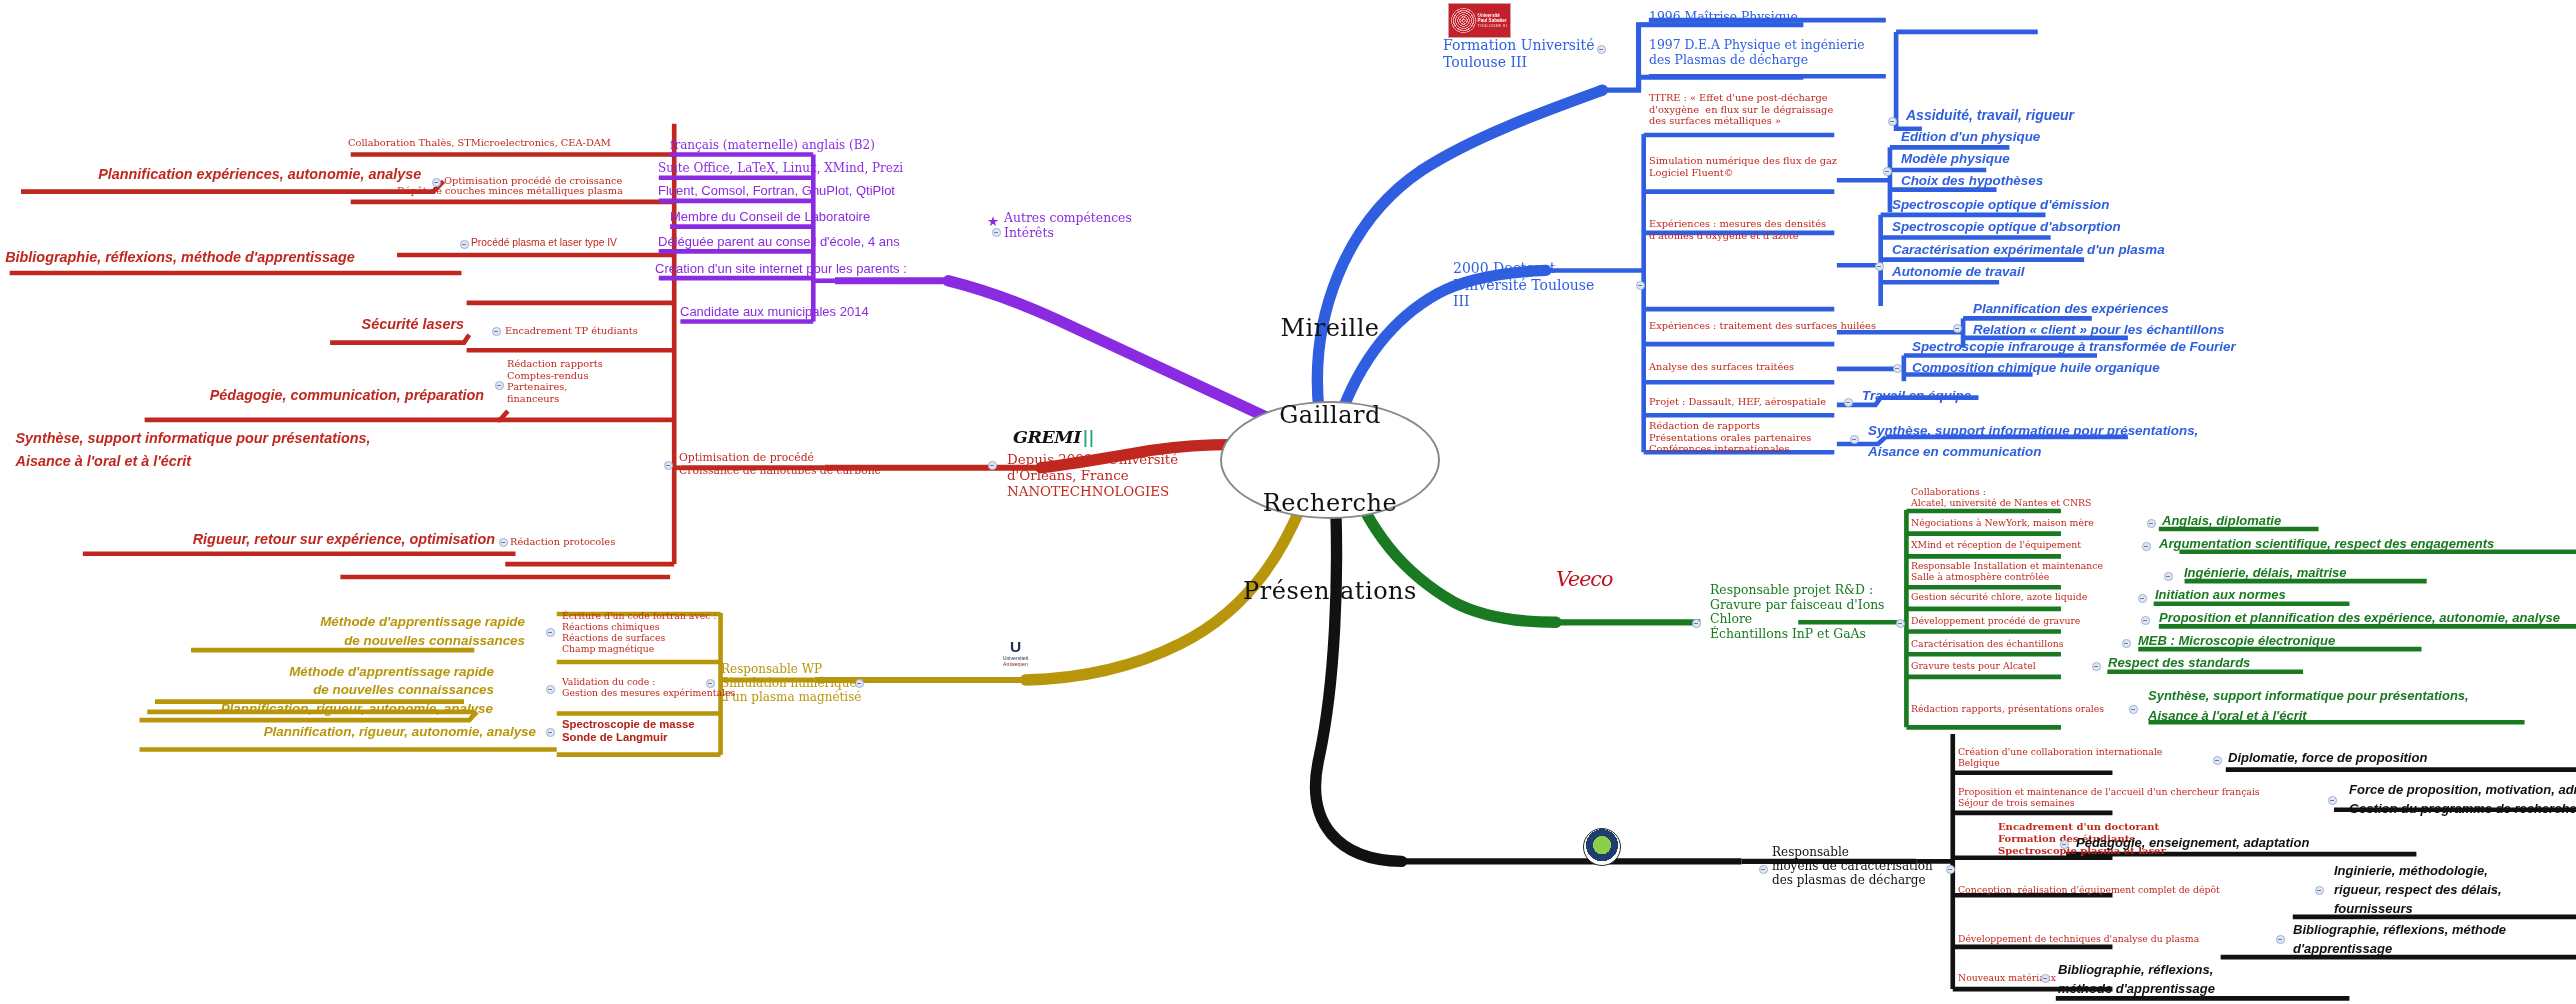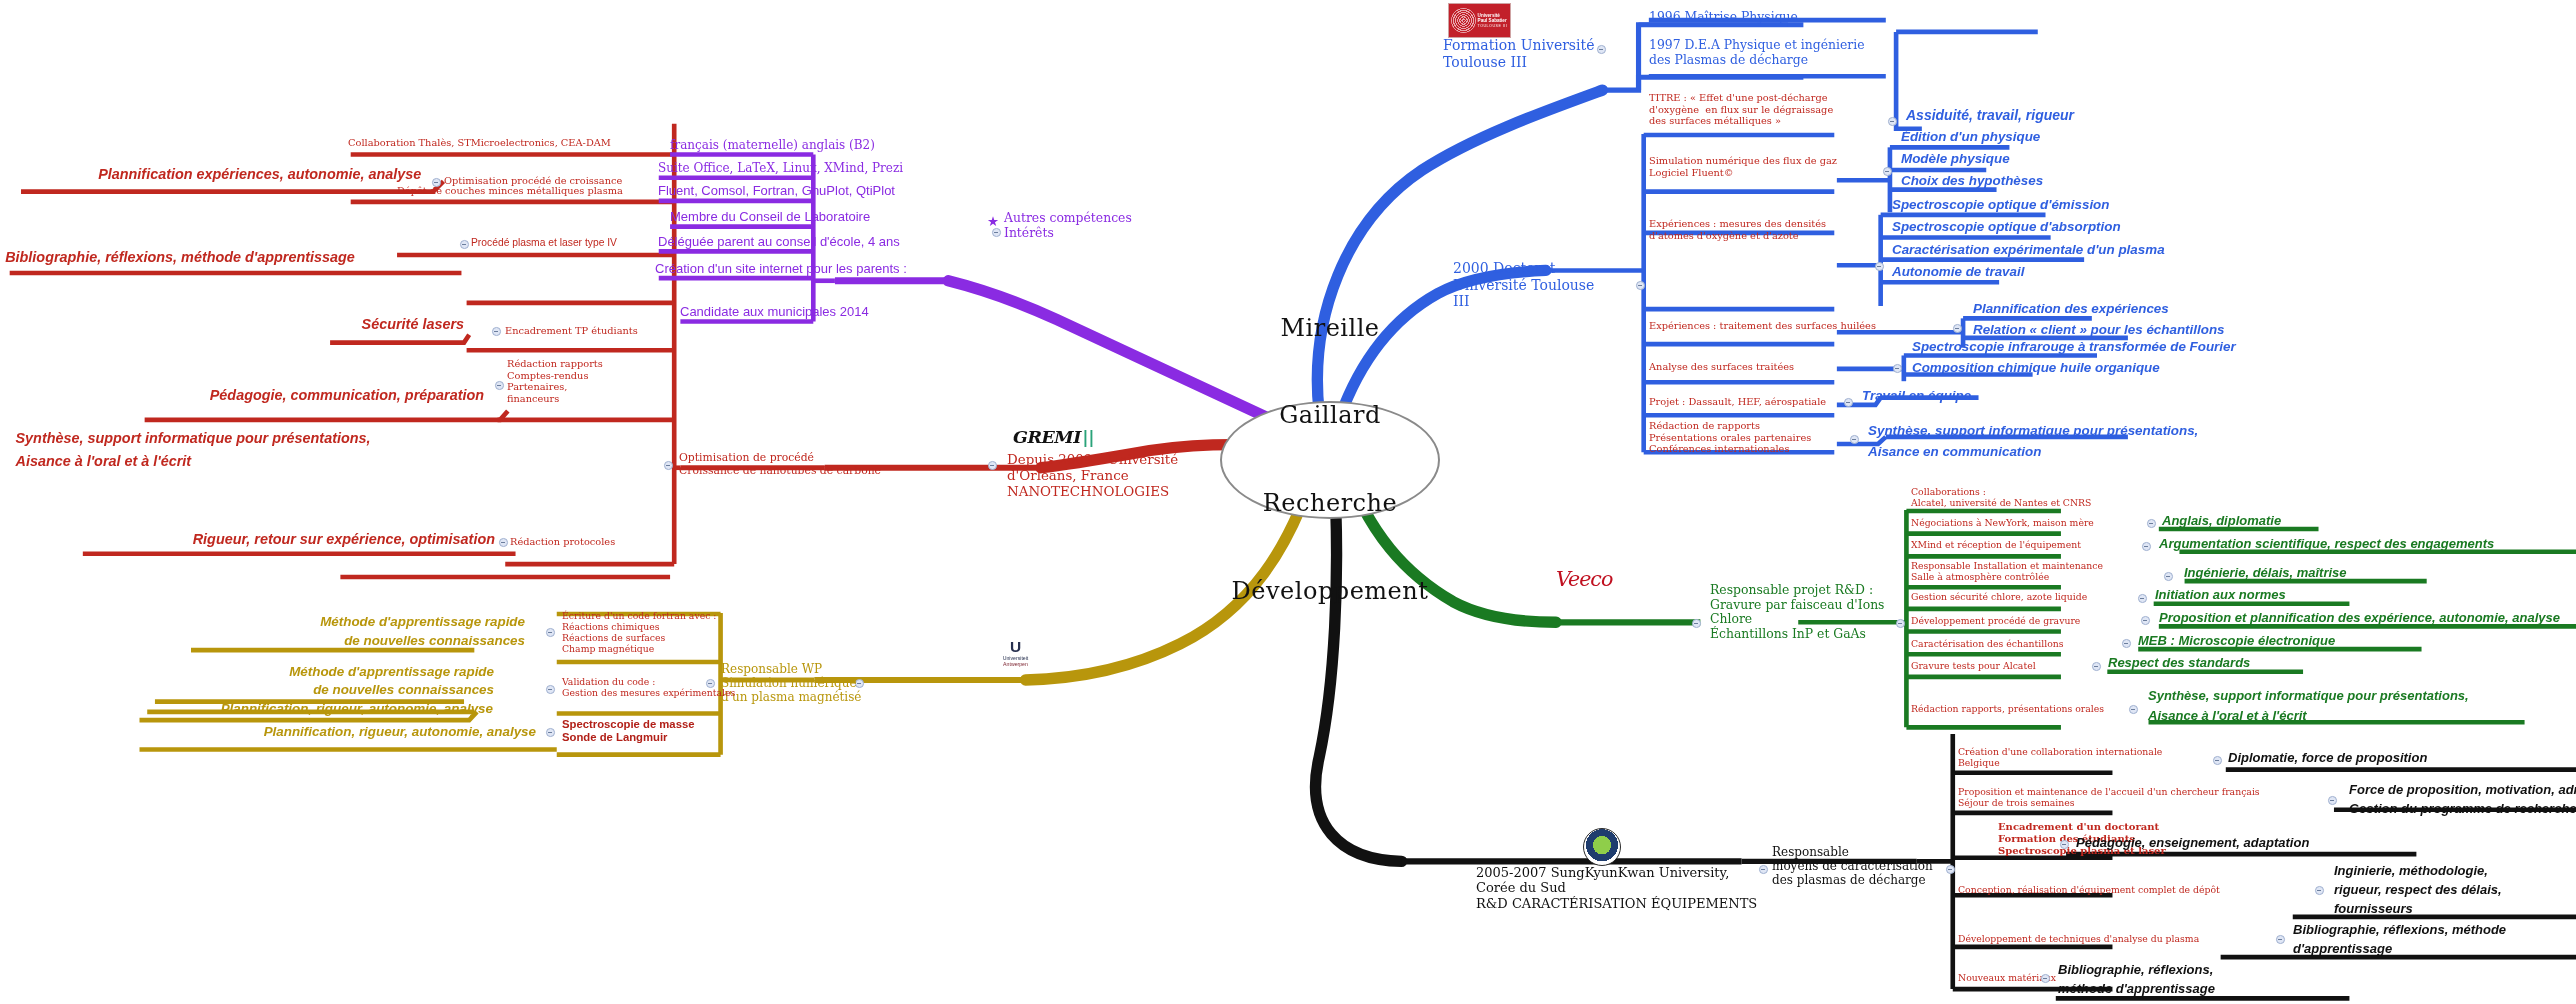--- a/index.html
+++ b/index.html
@@ -209,21 +209,21 @@
   <line x1="1278" y1="488" x2="1578" y2="488" stroke="#8a2be2" stroke-width="9"></line>
   <line x1="1278" y1="540" x2="1578" y2="540" stroke="#8a2be2" stroke-width="9"></line>
   <line x1="1320" y1="624" x2="1578" y2="624" stroke="#8a2be2" stroke-width="9"></line>
 </svg>
 
 <div class="nd" id="central">
   <div>
     <div>Mireille</div>
     <div>Gaillard</div>
     <div>Recherche</div>
-    <div>Développement</div>
+    <div>Présentations</div>
   </div>
 </div>
 
 <div class="logo ups" style="left:1448px;top:3.1px;">
   <div class="seal"></div>
   <div class="txt">
     <span>Université</span><br>
     <span>Paul Sabatier</span><br>
     <small>TOULOUSE III</small>
   </div>
@@ -321,23 +321,20 @@
 <div class="nd lbl c-red" style="left:1911px;top:661px;font-size:9.3px;">Gravure tests pour Alcatel</div>
 <div class="collapse" style="left:2092px;top:662px;"></div>
 <div class="nd res c-green" style="left:2108px;top:655px;font-size:13px;">Respect des standards</div>
 
 <div class="nd lbl c-red" style="left:1911px;top:704px;font-size:9.3px;">Rédaction rapports, présentations orales</div>
 <div class="collapse" style="left:2129px;top:705px;"></div>
 <div class="nd res c-green" style="left:2148px;top:688px;font-size:13px;">Synthèse, support informatique pour présentations,</div>
 <div class="nd res c-green" style="left:2148px;top:708px;font-size:13px;">Aisance à l'oral et à l'écrit</div>
 
 <div class="logo skku" style="left:1583px;top:828px;"></div>
-<div class="nd lbl c-black" style="left:1476px;top:865px;font-size:13px;">2005-2007 SungKyunKwan University,
-Corée du Sud
-R&amp;D CARACTÉRISATION ÉQUIPEMENTS</div>
 <div class="collapse" style="left:1759px;top:865px;"></div>
 <div class="nd lbl c-black" style="left:1772px;top:845px;font-size:12px;">Responsable
 moyens de caractérisation
 des plasmas de décharge</div>
 <div class="collapse" style="left:1946px;top:865px;"></div>
 
 <div class="nd lbl c-red" style="left:1958px;top:747px;font-size:9.3px;">Création d'une collaboration internationale
 Belgique</div>
 <div class="collapse" style="left:2213px;top:756px;"></div>
 <div class="nd res c-black" style="left:2228px;top:750px;font-size:13px;">Diplomatie, force de proposition</div>

